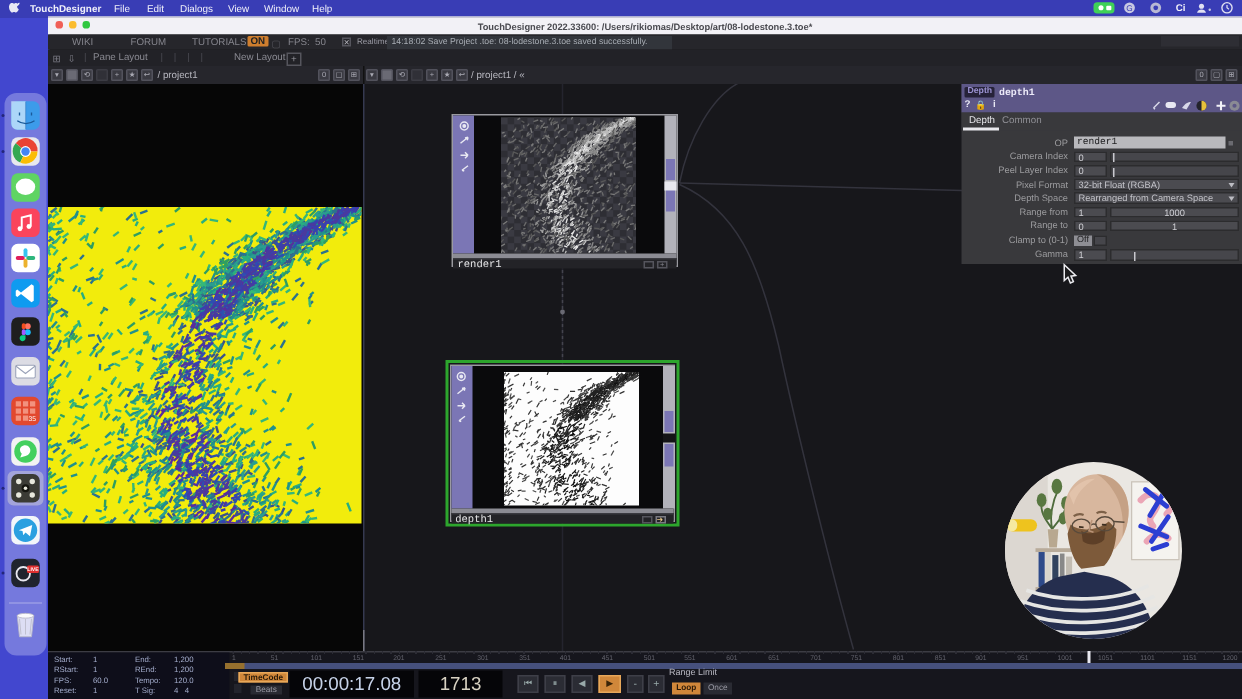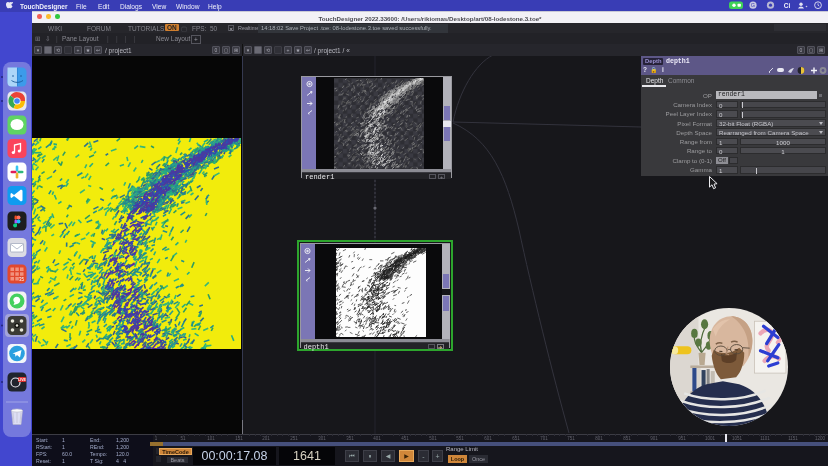--- a/index.html
+++ b/index.html
@@ -437,21 +437,21 @@
 <span class="rn" style="left:810px">1200</span>
 <div class="abs" style="left:155px;top:433.5px;width:673px;height:2.5px;background:repeating-linear-gradient(90deg,#2c2c35 0 0.8px,transparent 0.8px 5.54px)"></div>
 <div class="abs" style="left:725px;top:433.5px;width:1.5px;height:8px;background:#e8e8f0"></div>
 <div class="abs" style="left:150px;top:441.5px;width:678px;height:4px;background:#46507c"></div>
 <div class="abs" style="left:150px;top:441.5px;width:13px;height:4px;background:#96702e"></div>
 <div class="abs" style="left:156px;top:447.5px;width:5px;height:6px;background:#23242c"></div>
 <div class="abs" style="left:156px;top:455.5px;width:5px;height:6px;background:#23242c"></div>
 <div class="abs" style="left:159px;top:447.5px;width:33px;height:7px;background:#d0873a;border:1px solid #e8a85a;color:#2a1a08;font-size:5.5px;text-align:center;line-height:6px;font-weight:bold">TimeCode</div>
 <div class="abs" style="left:167px;top:456.5px;width:21px;height:6.5px;background:#2a2b33;color:#9a9aa4;font-size:5.5px;text-align:center;line-height:6.5px">Beats</div>
 <div class="abs" style="left:193px;top:446.5px;width:83px;height:18px;background:#050508;color:#c6d2e8;font-size:12.5px;text-align:center;line-height:18px;font-family:'Liberation Sans',sans-serif">00:00:17.08</div>
-<div class="abs" style="left:279px;top:446.5px;width:56px;height:18px;background:#050508;color:#d8d2c2;font-size:12.5px;text-align:center;line-height:18px">1641</div>
+<div class="abs" style="left:279px;top:446.5px;width:56px;height:18px;background:#050508;color:#d8d2c2;font-size:12.5px;text-align:center;line-height:18px">1713</div>
 <div class="abs" style="left:345px;top:449.5px;width:14px;height:12px;background:#2b2c34;border:1px solid #3e3f48;color:#9aa;font-size:6px;text-align:center;line-height:11px">⏮</div>
 <div class="abs" style="left:363px;top:449.5px;width:14px;height:12px;background:#2b2c34;border:1px solid #3e3f48;color:#9aa;font-size:6px;text-align:center;line-height:11px">⏸</div>
 <div class="abs" style="left:381px;top:449.5px;width:14px;height:12px;background:#2b2c34;border:1px solid #3e3f48;color:#9aa;font-size:6px;text-align:center;line-height:11px">◀</div>
 <div class="abs" style="left:399px;top:449.5px;width:15px;height:12px;background:#d0873a;border:1px solid #e8a85a;color:#3a2408;font-size:6px;text-align:center;line-height:11px">▶</div>
 <div class="abs" style="left:418px;top:449.5px;width:11px;height:12px;background:#2b2c34;border:1px solid #3e3f48;color:#9aa;font-size:7px;text-align:center;line-height:11px">-</div>
 <div class="abs" style="left:432px;top:449.5px;width:11px;height:12px;background:#2b2c34;border:1px solid #3e3f48;color:#9aa;font-size:7px;text-align:center;line-height:11px">+</div>
 <div class="abs" style="left:446px;top:446px;color:#b8b8c2;font-size:6px">Range Limit</div>
 <div class="abs" style="left:448px;top:455px;width:19px;height:8px;background:#d0873a;color:#2a1a08;font-size:5.5px;text-align:center;line-height:8px;font-weight:bold">Loop</div>
 <div class="abs" style="left:469px;top:455px;width:19px;height:8px;background:#2a2b33;color:#9a9aa4;font-size:5.5px;text-align:center;line-height:8px">Once</div>
 

